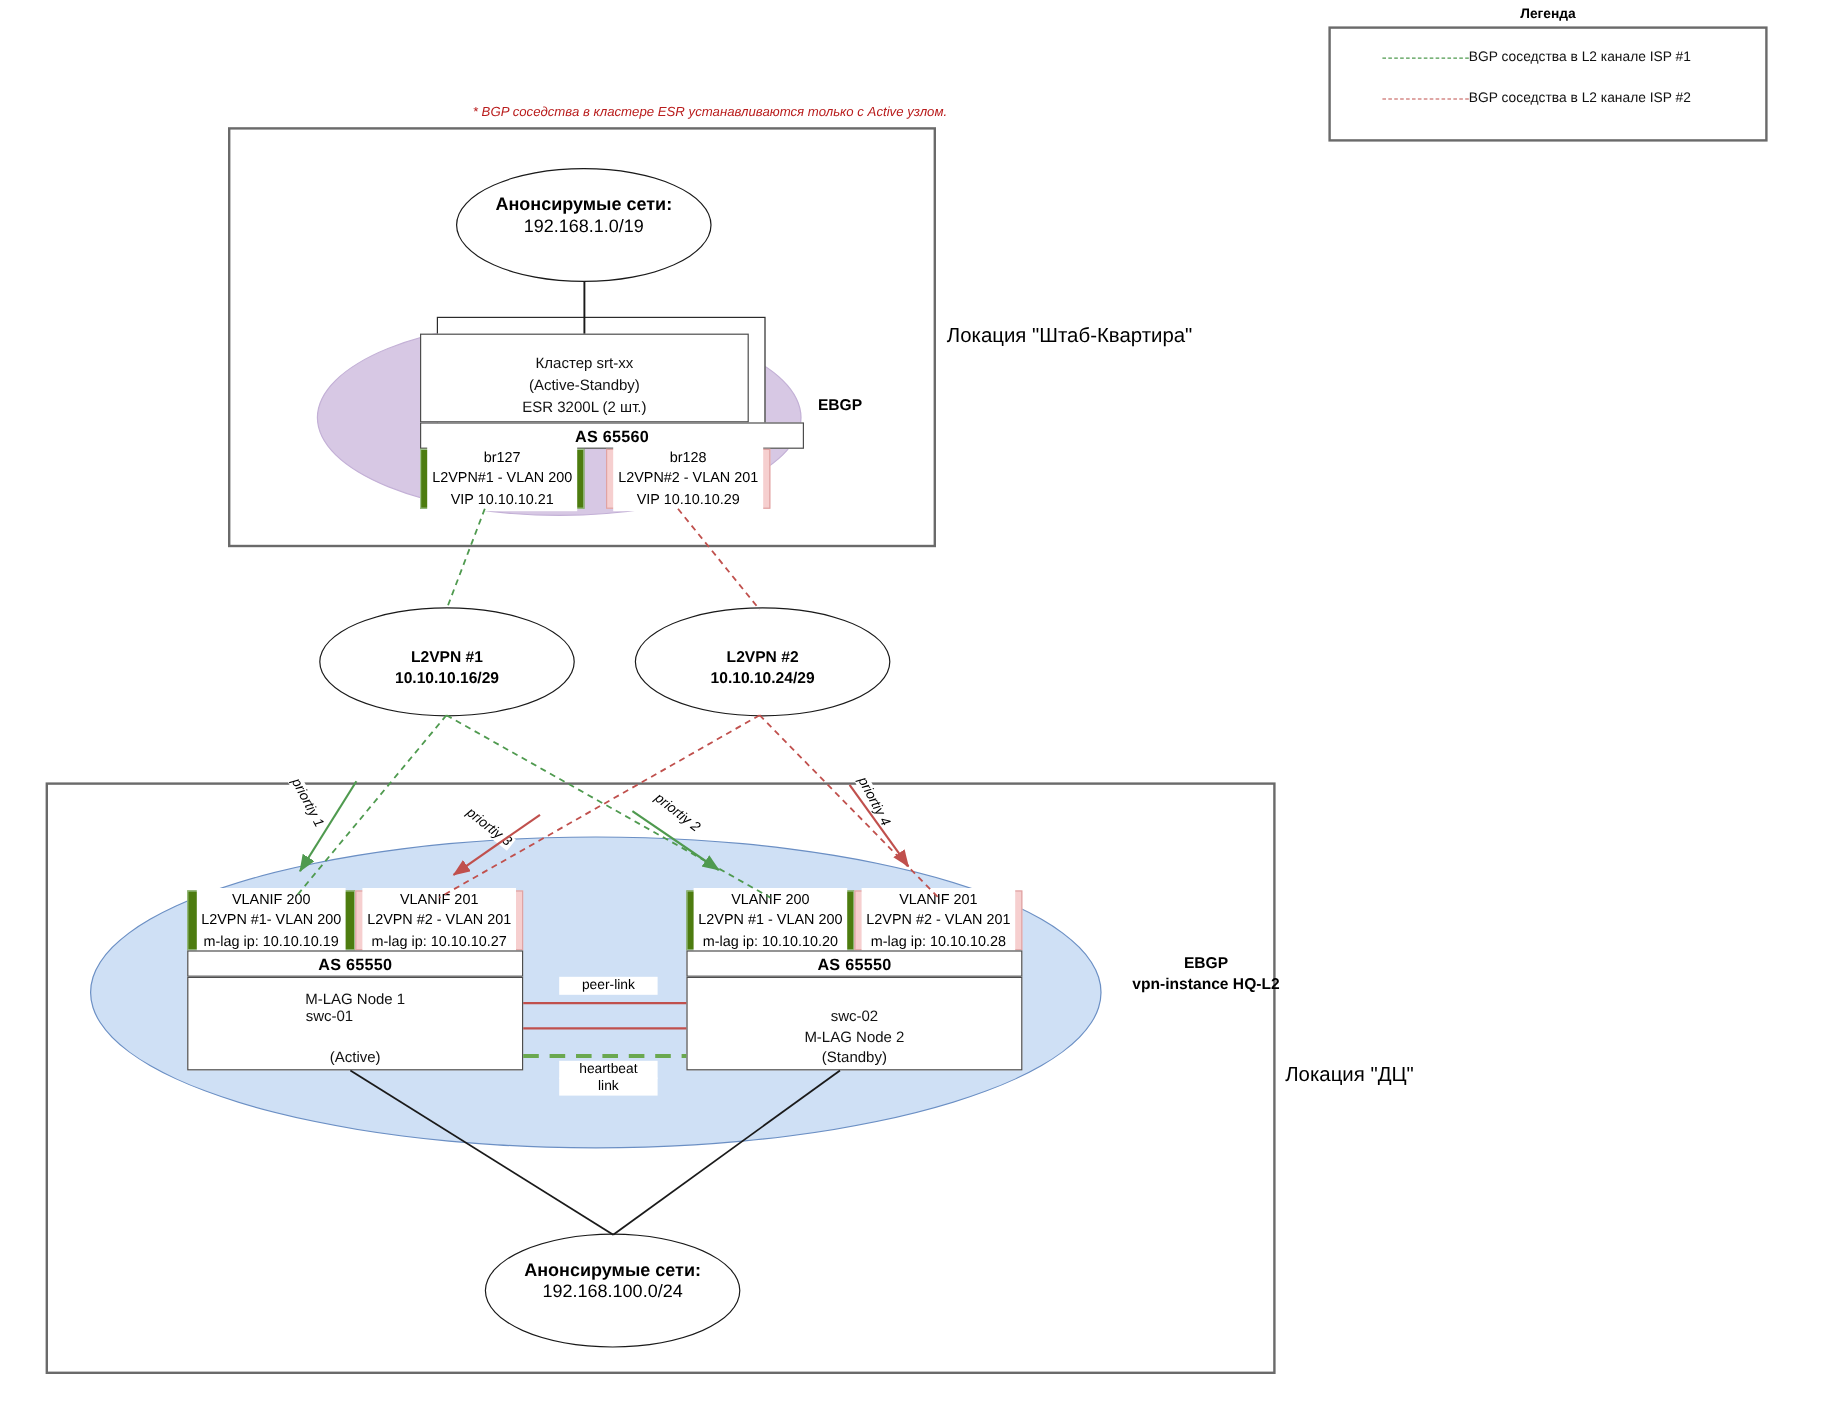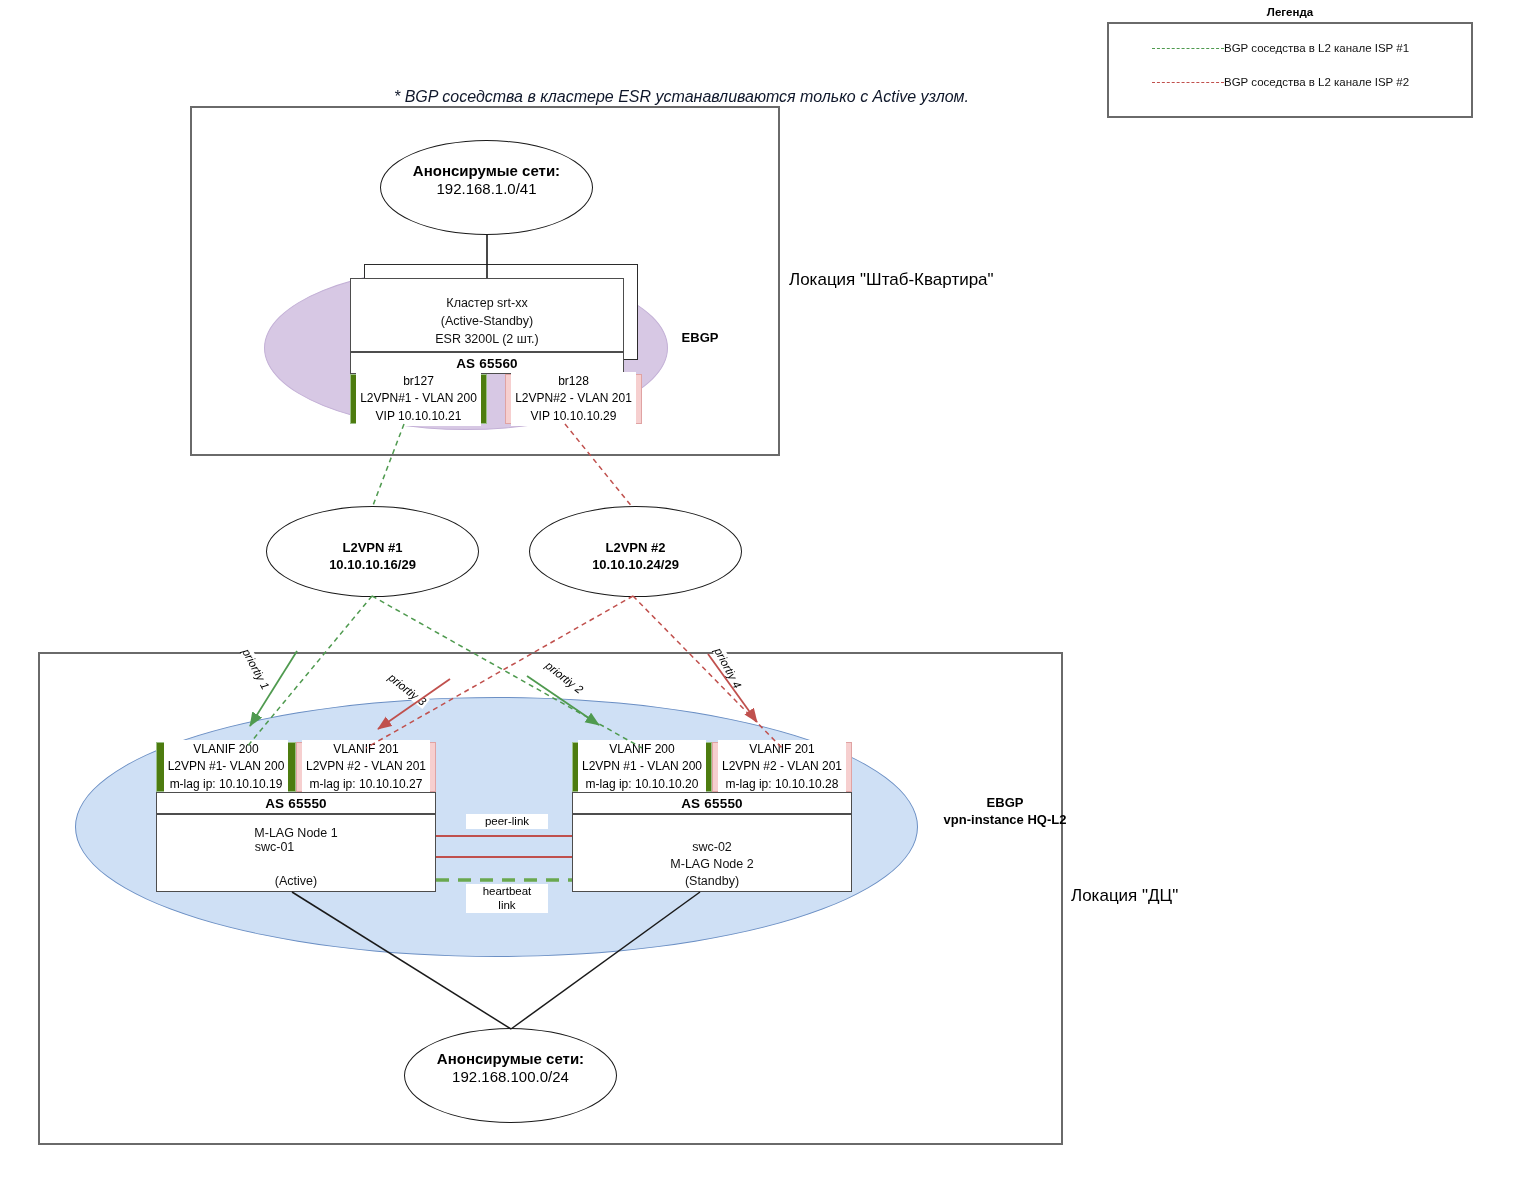--- a/index.html
+++ b/index.html
@@ -35,21 +35,21 @@
 
   .devtext{position:absolute;left:0;right:0;text-align:center;font-size:12.5px;line-height:1.45;color:#111;}
 
   
   .chip{position:absolute;box-sizing:border-box;display:flex;align-items:center;justify-content:center;}
   .chip-green{background:#4d7c0f;border:1px solid #9cc088;}
   .chip-red{background:#f6cfcf;border:1px solid #e0a3a3;}
   .chip-inner{background:#fff;text-align:center;font-size:12px;line-height:1.45;padding:1px 4px;white-space:nowrap;}
 
   
-  .note{position:absolute;font-size:16px;font-style:italic;color:#0f172a;white-space:nowrap;}
+  .note{position:absolute;font-size:11px;font-style:italic;color:#b91c1c;white-space:nowrap;}
   .loc-label{position:absolute;font-size:17px;color:#000;white-space:nowrap;}
   .bold-label{position:absolute;font-size:13px;font-weight:bold;text-align:center;line-height:1.4;white-space:nowrap;}
 
   .linklabel{position:absolute;background:#fff;font-size:11.5px;text-align:center;line-height:1.3;padding:0 3px;white-space:nowrap;}
 
   .prio{position:absolute;background:#fff;font-size:11.5px;font-style:italic;white-space:nowrap;padding:0 2px;transform-origin:left top;}
 
   
   .legend-box{position:absolute;box-sizing:border-box;border:2px solid #6a6a6a;background:#fff;}
   .legend-title{position:absolute;font-size:11.5px;font-weight:bold;text-align:center;white-space:nowrap;}
@@ -74,29 +74,29 @@
 <div class="note" style="left:394px;top:88px;">* BGP соседства в кластере ESR устанавливаются только с Active узлом.</div>
 
 <div class="frame" style="left:190px;top:106px;width:590px;height:350px;"></div>
 <div class="loc-label" style="left:789px;top:270px;">Локация "Штаб-Квартира"</div>
 
 <div class="ell ell-purple" style="left:264px;top:266px;width:404px;height:164px;"></div>
 <div class="bold-label" style="left:660px;top:329px;width:80px;">EBGP</div>
 
 <div class="ell ell-white" style="left:380px;top:140px;width:213px;height:95px;"></div>
 <div class="ell-label ell-t1" style="left:380px;top:161px;width:213px;">Анонсирумые сети:</div>
-<div class="ell-label ell-t2" style="left:380px;top:179px;width:213px;">192.168.1.0/41</div>
+<div class="ell-label ell-t2" style="left:380px;top:179px;width:213px;">192.168.1.0/19</div>
 
 <div class="shadowbox" style="left:364px;top:264px;width:274px;height:96px;"></div>
 <div class="devbox" style="left:350px;top:278px;width:274px;height:74px;"></div>
 <div class="devtext" style="left:350px;top:294px;width:274px;">Кластер srt-xx</div>
 <div class="devtext" style="left:350px;top:312px;width:274px;">(Active-Standby)</div>
 <div class="devtext" style="left:350px;top:330px;width:274px;">ESR 3200L (2 шт.)</div>
 
-<div class="asbar" style="left:350px;top:352px;width:274px;height:22px;">AS 65560</div>
+<div class="asbar" style="left:350px;top:352px;width:320px;height:22px;">AS 65560</div>
 
 <div class="chip chip-green" style="left:350px;top:374px;width:137px;height:50px;">
   <div class="chip-inner">
     <div>br127</div>
     <div>L2VPN#1 - VLAN 200</div>
     <div>VIP 10.10.10.21</div>
   </div>
 </div>
 <div class="chip chip-red" style="left:505px;top:374px;width:137px;height:50px;">
   <div class="chip-inner">

